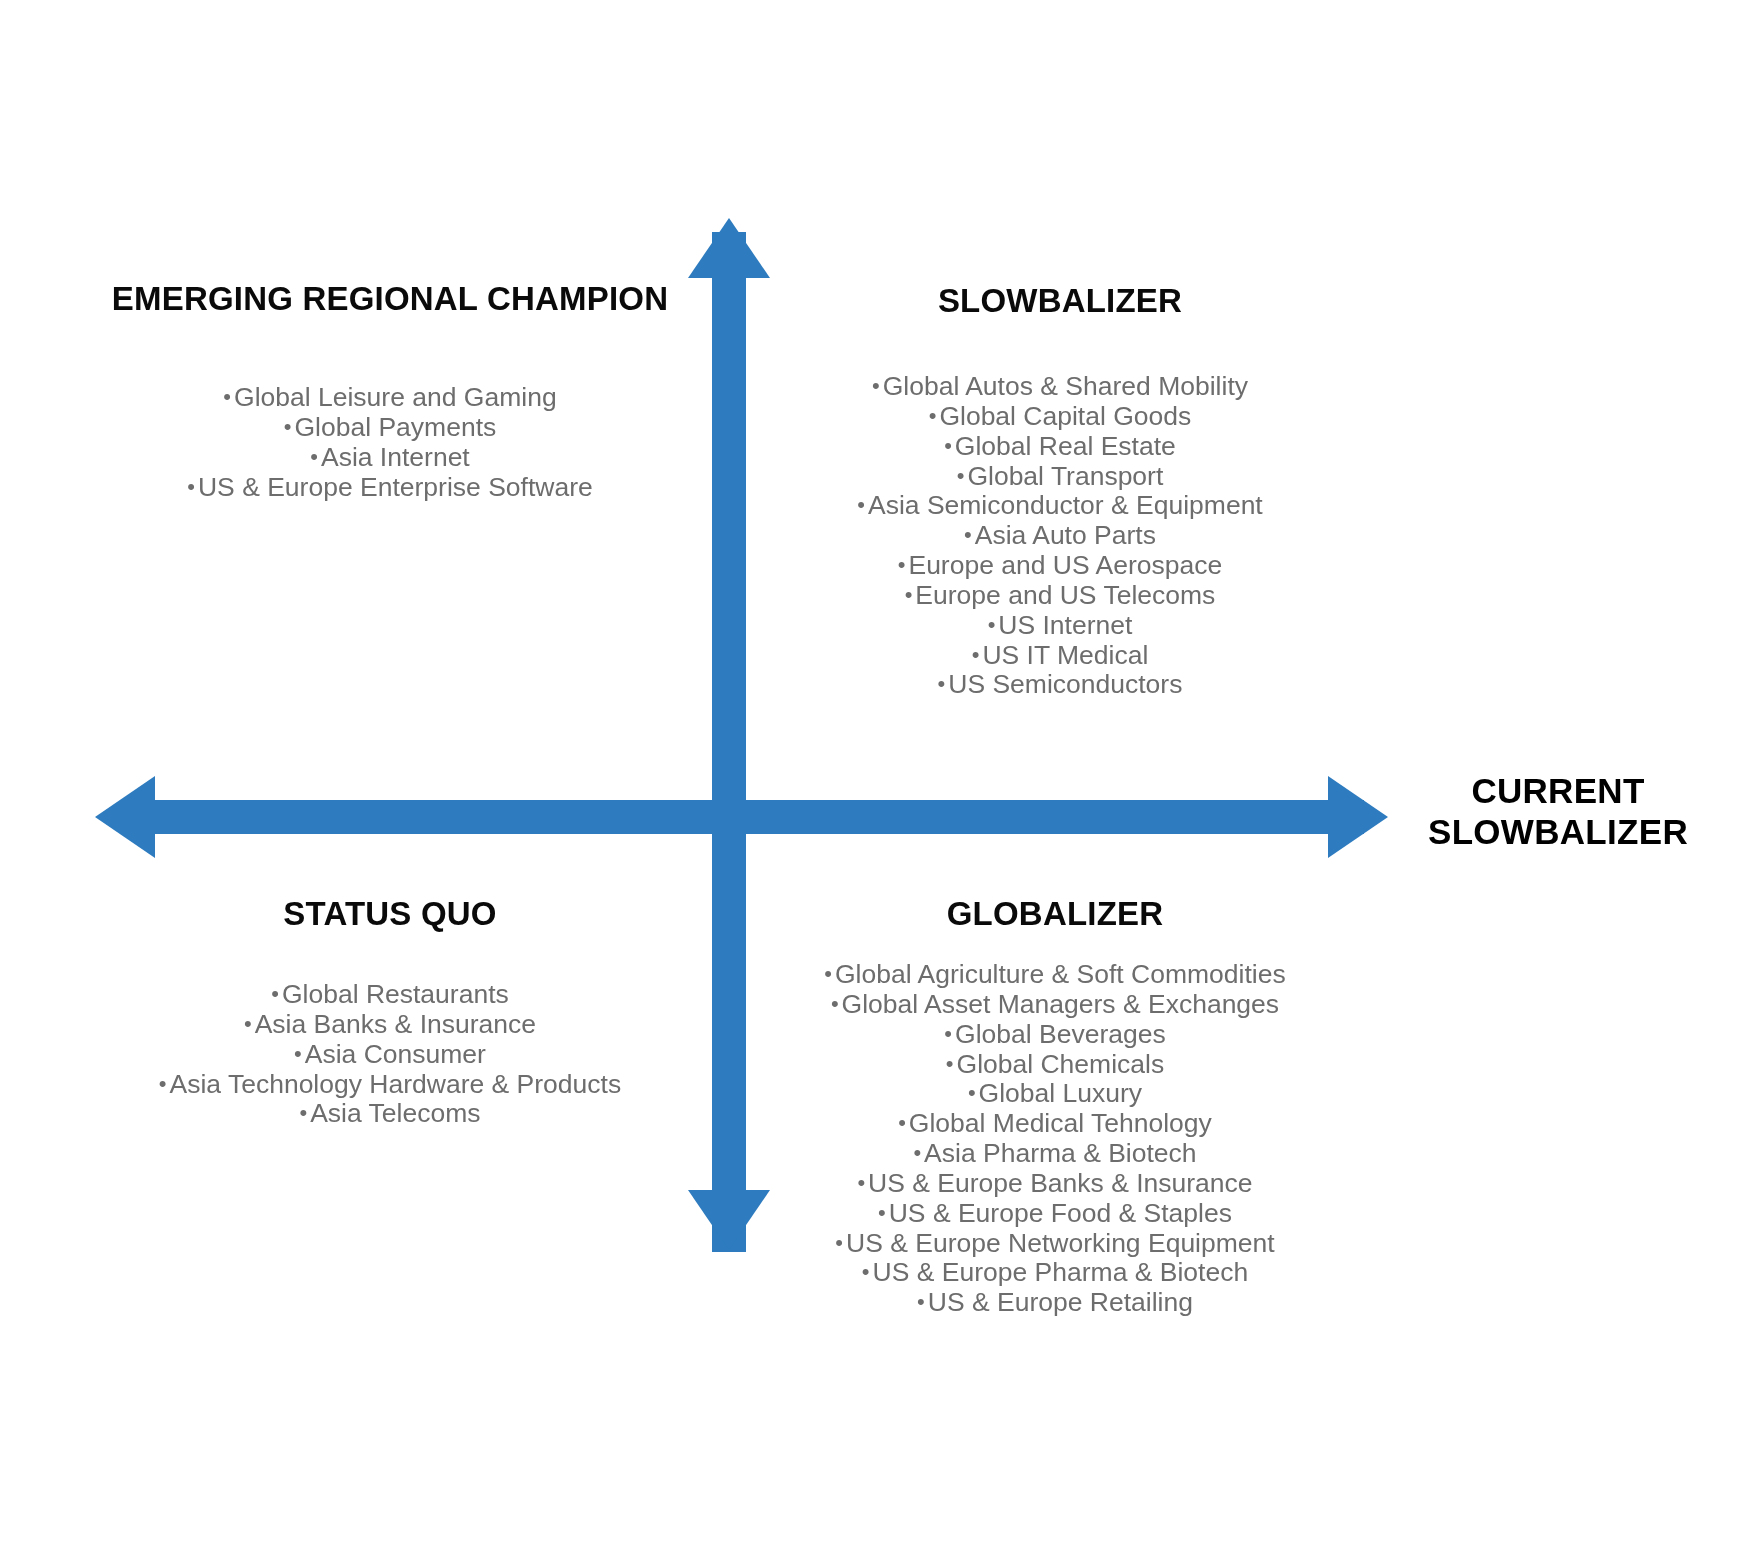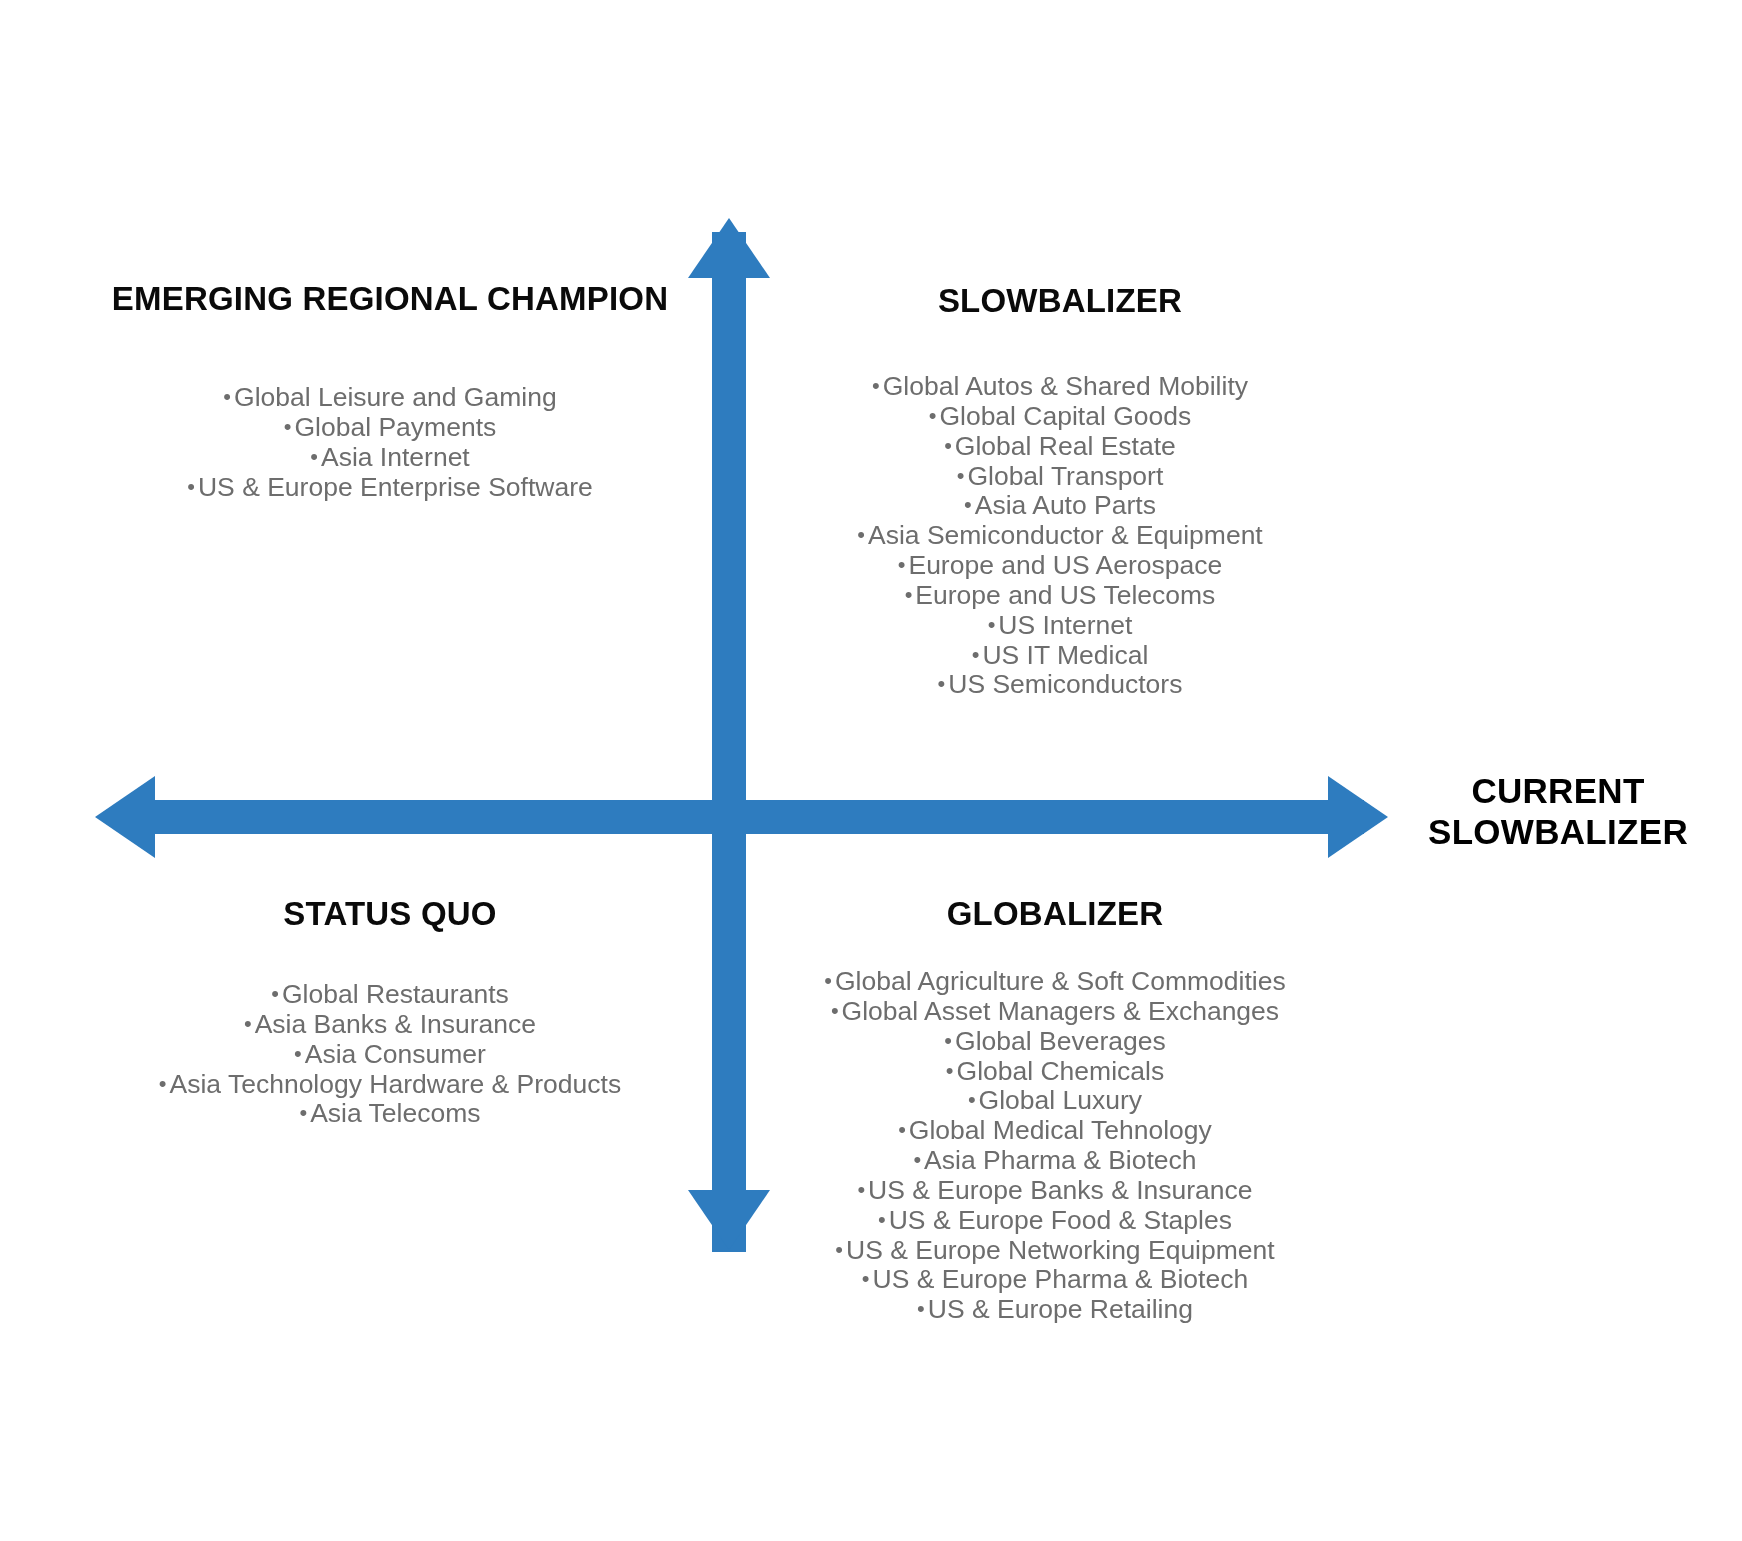--- a/index.html
+++ b/index.html
@@ -101,21 +101,21 @@
     padding-right:3px;
   }
 
   #quadrant-emerging-regional-champion { left:90px;  top:278px; width:600px; }
   #quadrant-emerging-regional-champion .quad-list { margin-top:63px; }
   #quadrant-slowbalizer             { left:755px; top:280px; width:610px; }
   #quadrant-slowbalizer .quad-list  { margin-top:50px; }
   #quadrant-status-quo              { left:90px;  top:893px; width:600px; }
   #quadrant-status-quo .quad-list   { margin-top:45px; }
   #quadrant-globalizer              { left:745px; top:893px; width:620px; }
-  #quadrant-globalizer .quad-list   { margin-top:32px; }
+  #quadrant-globalizer .quad-list   { margin-top:25px; }
 </style>
 </head>
 <body>
 
 <div id="canvas">
 
   <div class="axis-v-line"></div>
   <div class="axis-h-line"></div>
   <div class="arrow arrow-up"></div>
   <div class="arrow arrow-down"></div>
@@ -136,22 +136,22 @@
       </ul>
   </div>
 
   <div class="quadrant" id="quadrant-slowbalizer">
     <div class="quad-title">SLOWBALIZER</div>
     <ul class="quad-list">
         <li><span class="bullet">•</span><span>Global Autos &amp; Shared Mobility</span></li>
         <li><span class="bullet">•</span><span>Global Capital Goods</span></li>
         <li><span class="bullet">•</span><span>Global Real Estate</span></li>
         <li><span class="bullet">•</span><span>Global Transport</span></li>
+        <li><span class="bullet">•</span><span>Asia Semiconductor &amp; Equipment</span></li>
         <li><span class="bullet">•</span><span>Asia Auto Parts</span></li>
-        <li><span class="bullet">•</span><span>Asia Semiconductor &amp; Equipment</span></li>
         <li><span class="bullet">•</span><span>Europe and US Aerospace</span></li>
         <li><span class="bullet">•</span><span>Europe and US Telecoms</span></li>
         <li><span class="bullet">•</span><span>US Internet</span></li>
         <li><span class="bullet">•</span><span>US IT Medical</span></li>
         <li><span class="bullet">•</span><span>US Semiconductors</span></li>
       </ul>
   </div>
 
   <div class="quadrant" id="quadrant-status-quo">
     <div class="quad-title">STATUS QUO</div>

